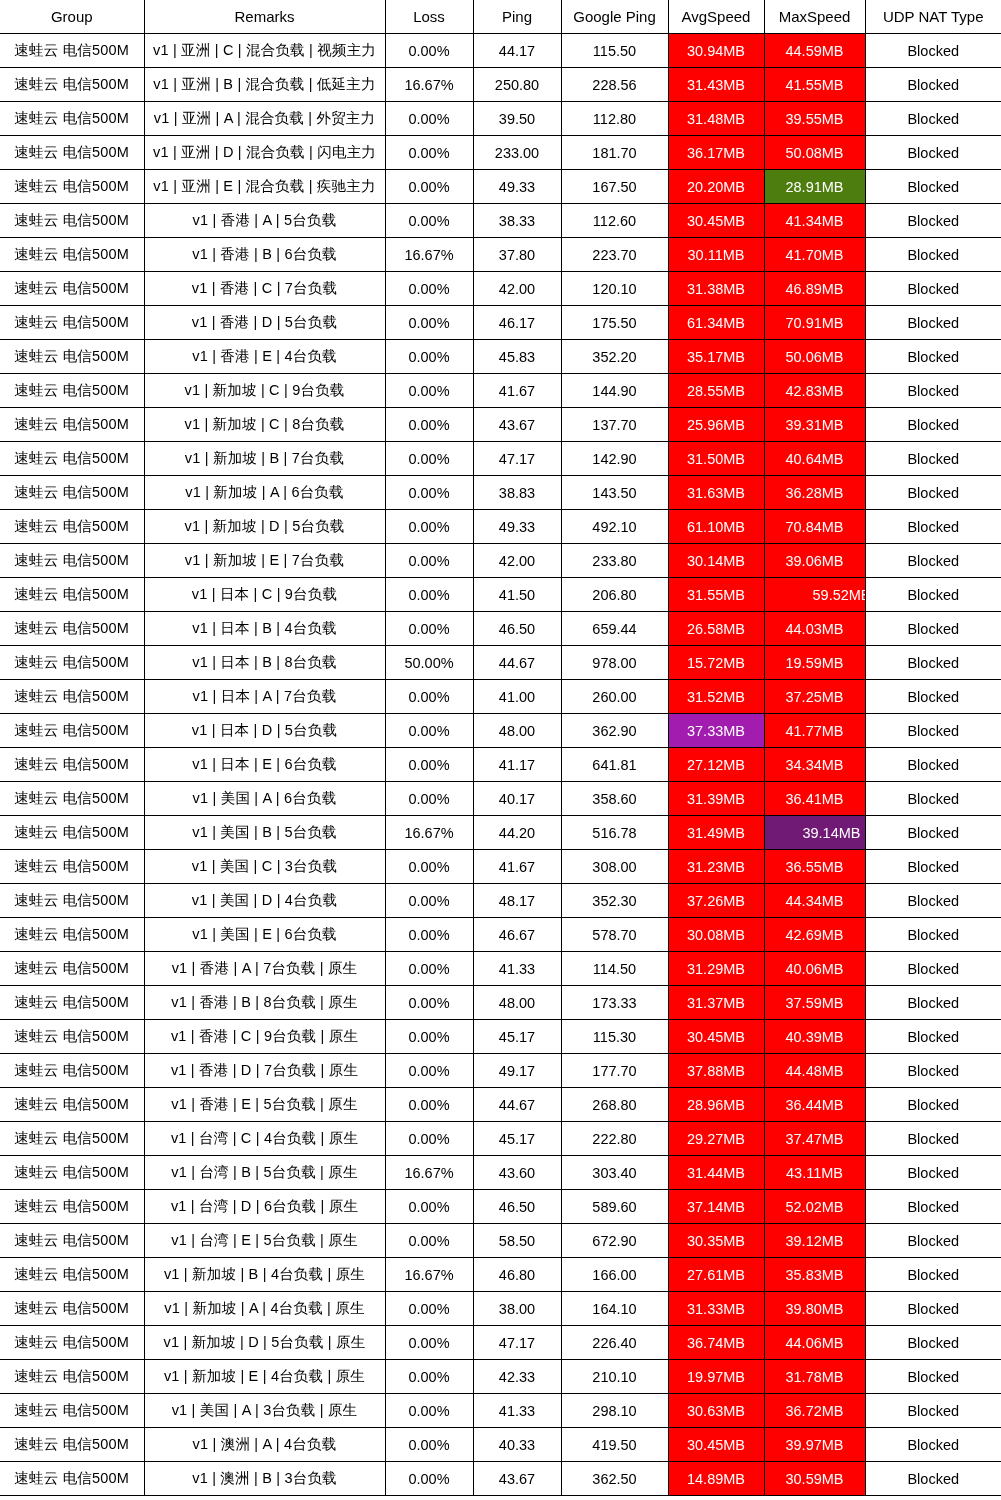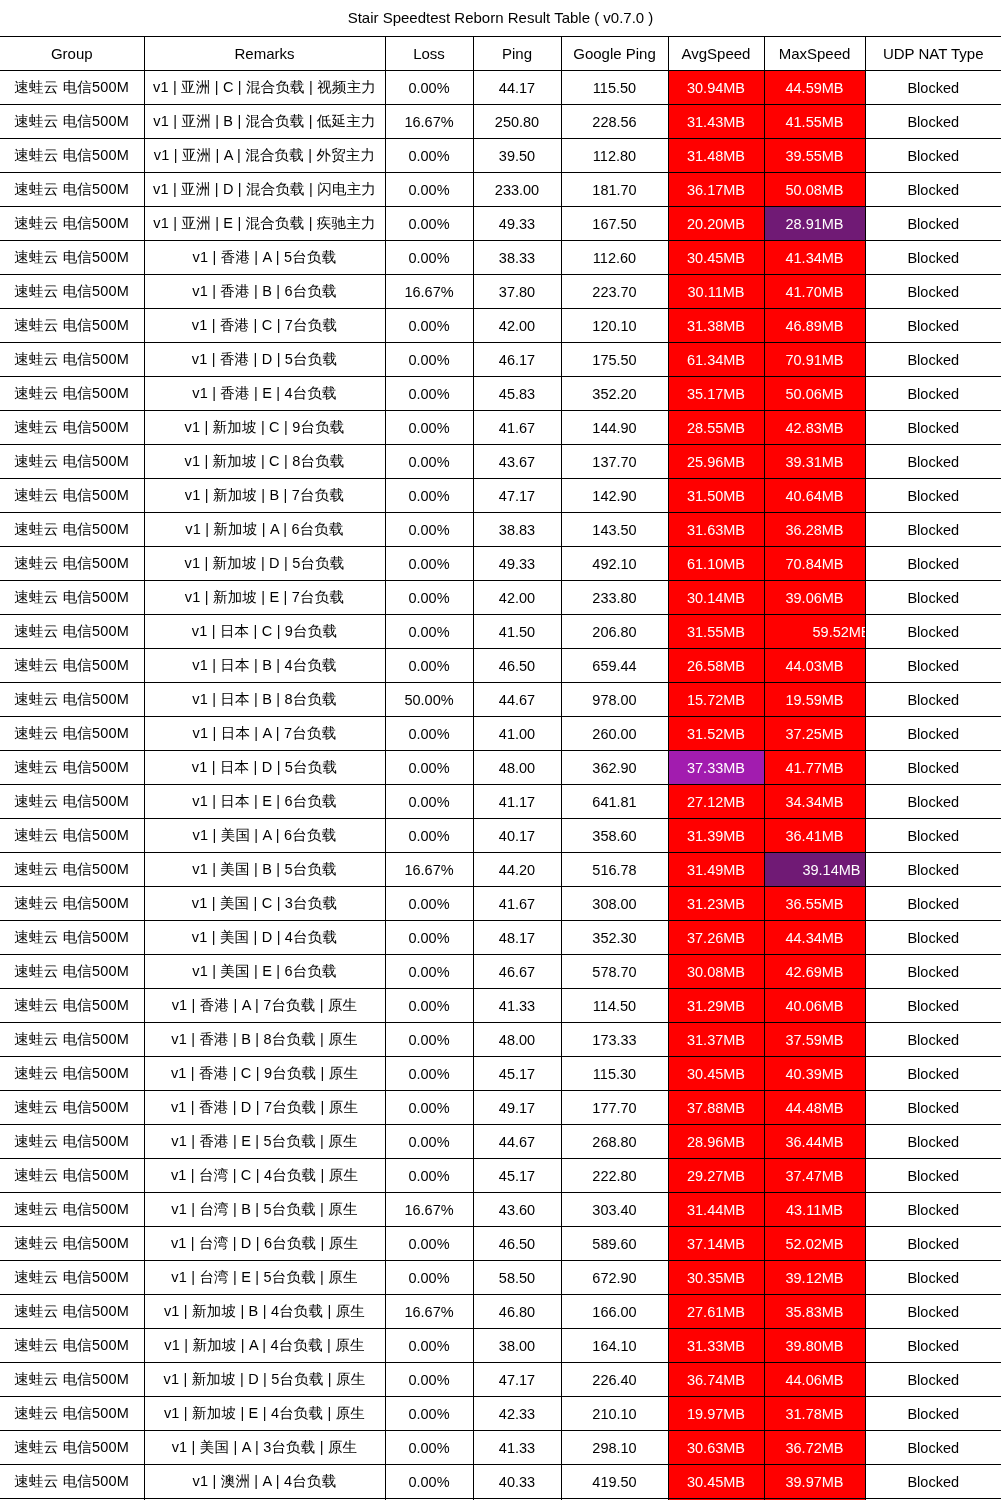--- a/index.html
+++ b/index.html
@@ -68,21 +68,20 @@
   }
   td.speed {
     color: #ffffff;
   }
 </style>
 </head>
 <body>
 
 <div id="page">
 
-  <div class="title">Stair Speedtest Reborn Result Table ( v0.7.0 )</div>
 
   <table class="result">
     <colgroup>
       <col class="c-group">
       <col class="c-remarks">
       <col class="c-loss">
       <col class="c-ping">
       <col class="c-gping">
       <col class="c-avg">
       <col class="c-max">
@@ -141,21 +140,21 @@
           <td class="speed" style="background: rgb(255, 0, 0); color: rgb(255, 255, 255);">50.08MB</td>
           <td>Blocked</td>
         </tr>
         <tr>
           <td class="group">速蛙云 电信500M</td>
           <td class="remarks">v1 | 亚洲 | E | 混合负载 | 疾驰主力</td>
           <td>0.00%</td>
           <td>49.33</td>
           <td>167.50</td>
           <td class="speed" style="background: rgb(255, 0, 0); color: rgb(255, 255, 255); margin-top: 39px;">20.20MB</td>
-          <td class="speed" style="background: #701a75; color: rgb(255, 255, 255);">28.91MB</td>
+          <td class="speed" style="background: #4d7c0f; color: rgb(255, 255, 255);">28.91MB</td>
           <td>Blocked</td>
         </tr>
         <tr>
           <td class="group">速蛙云 电信500M</td>
           <td class="remarks">v1 | 香港 | A | 5台负载</td>
           <td>0.00%</td>
           <td>38.33</td>
           <td>112.60</td>
           <td class="speed" style="background: rgb(255, 0, 0); color: rgb(255, 255, 255);">30.45MB</td>
           <td class="speed" style="background: rgb(255, 0, 0); color: rgb(255, 255, 255);">41.34MB</td>

